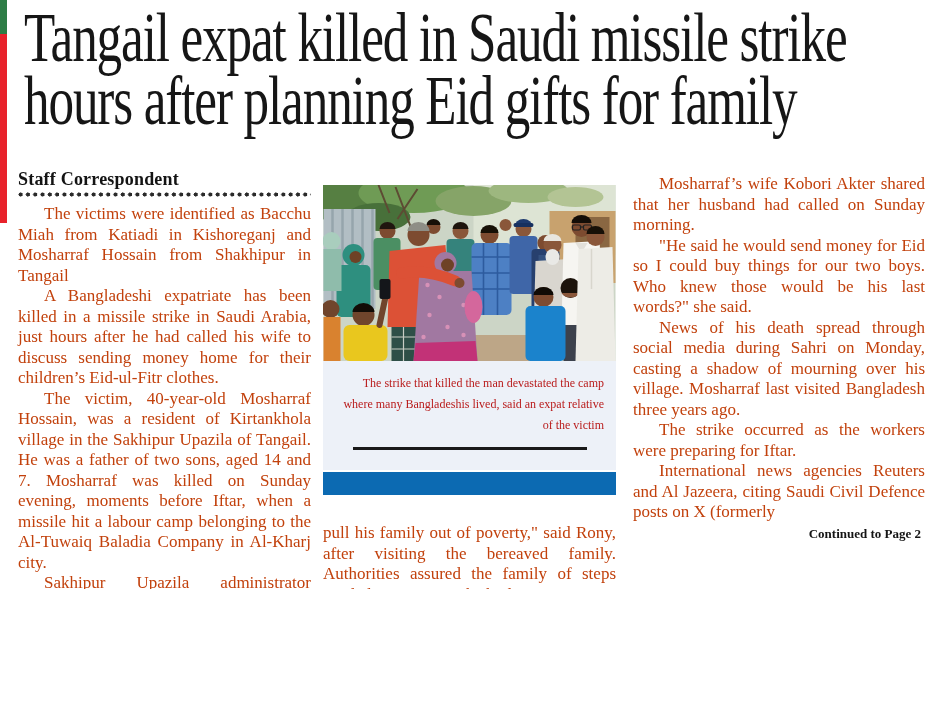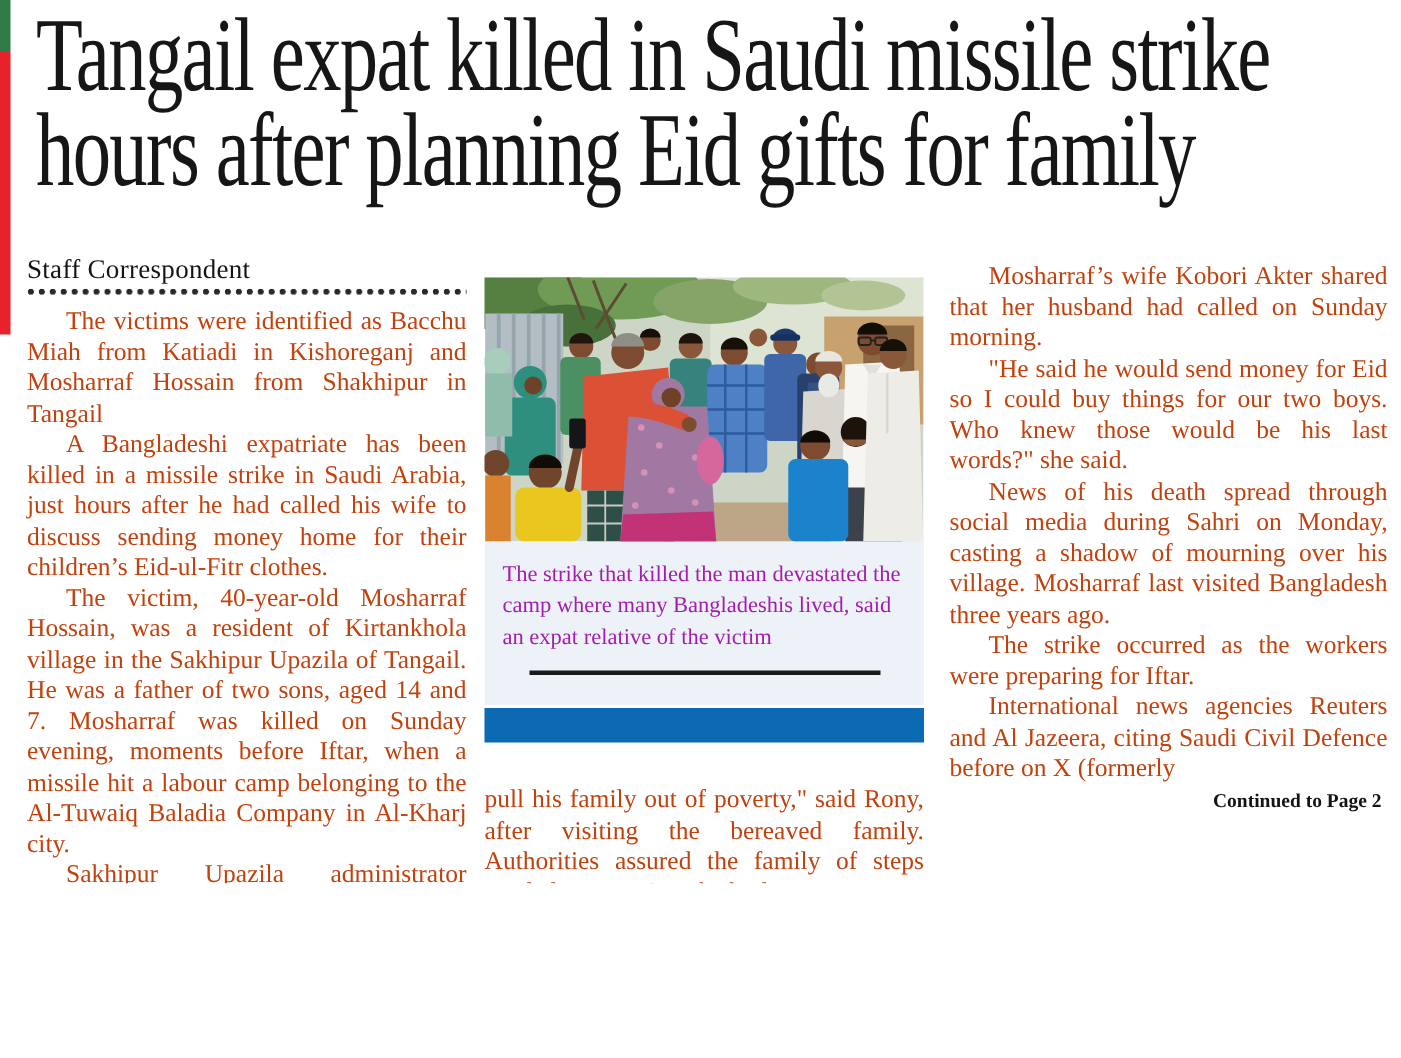--- a/index.html
+++ b/index.html
@@ -24,33 +24,33 @@
   .columns { display:flex; margin:37px 9px 0 18px; }
   .col1 { width:293px; margin-right:12px; }
   .col2 { width:293px; margin-right:17px; padding-top:16px; }
   .col3 { flex:1; padding-top:5px; }
 
   .col p {
     margin:0; font-size:17px; line-height:20.5px;
     text-align:justify; text-indent:26px; color:#c2410c;
   }
 
-  .byline { font-size:18px; font-weight:normal; color:#141414; line-height:20px; letter-spacing:0.2px; }
+  .byline { font-size:18px; font-weight:bold; color:#141414; line-height:20px; letter-spacing:0.2px; }
   .byline-dots {
     height:5px; margin:3px 0 7px 0;
     background-image:radial-gradient(circle at 2.5px 2.5px, #2a2a2a 1.9px, transparent 2.2px);
     background-size:7.3px 5px; background-repeat:repeat-x;
   }
 
   .photo { display:block; width:100%; height:176px; }
 
   .caption-box { text-align:center; padding:12px 12px 9px 12px; }
   .caption-box .cap {
-    margin:0; font-size:15px; line-height:21px; color:#a21caf;
-    text-align:left; text-indent:0;
+    margin:0; font-size:12px; line-height:21px; color:#b91c1c;
+    text-align:right; text-indent:0;
   }
   .cap-divider { width:234px; height:3px; background:#1a1a1a; margin:11px auto; }
   .accent-bar { height:23px; margin-top:2px; }
 
   .cont-para { text-indent:0 !important; margin-top:28px !important;font-family:Liberation Serif, serif; }
 
   .continued {
     font-size:13px; font-weight:bold; color:#141414;
     text-align:right; padding-right:4px; line-height:22px;
   }
@@ -182,18 +182,18 @@
       <div class="accent-bar" style="background: rgb(12, 106, 178);"></div>
 
       <p class="cont-para">pull his family out of poverty," said Rony, after visiting the bereaved family. Authorities assured the family of steps needed to repatriate the body.</p>
     </div>
 
     <div class="col col3">
       <p>Mosharraf’s wife Kobori Akter shared that her husband had called on Sunday morning.</p>
       <p>"He said he would send money for Eid so I could buy things for our two boys. Who knew those would be his last words?" she said.</p>
       <p>News of his death spread through social media during Sahri on Monday, casting a shadow of mourning over his village. Mosharraf last visited Bangladesh three years ago.</p>
       <p>The strike occurred as the workers were preparing for Iftar.</p>
-      <p>International news agencies Reuters and Al Jazeera, citing Saudi Civil Defence before on X (formerly</p>
+      <p>International news agencies Reuters and Al Jazeera, citing Saudi Civil Defence posts on X (formerly</p>
       <div class="continued">Continued to Page 2</div>
     </div>
 
   </div>
 </div>
 
 </body></html>

